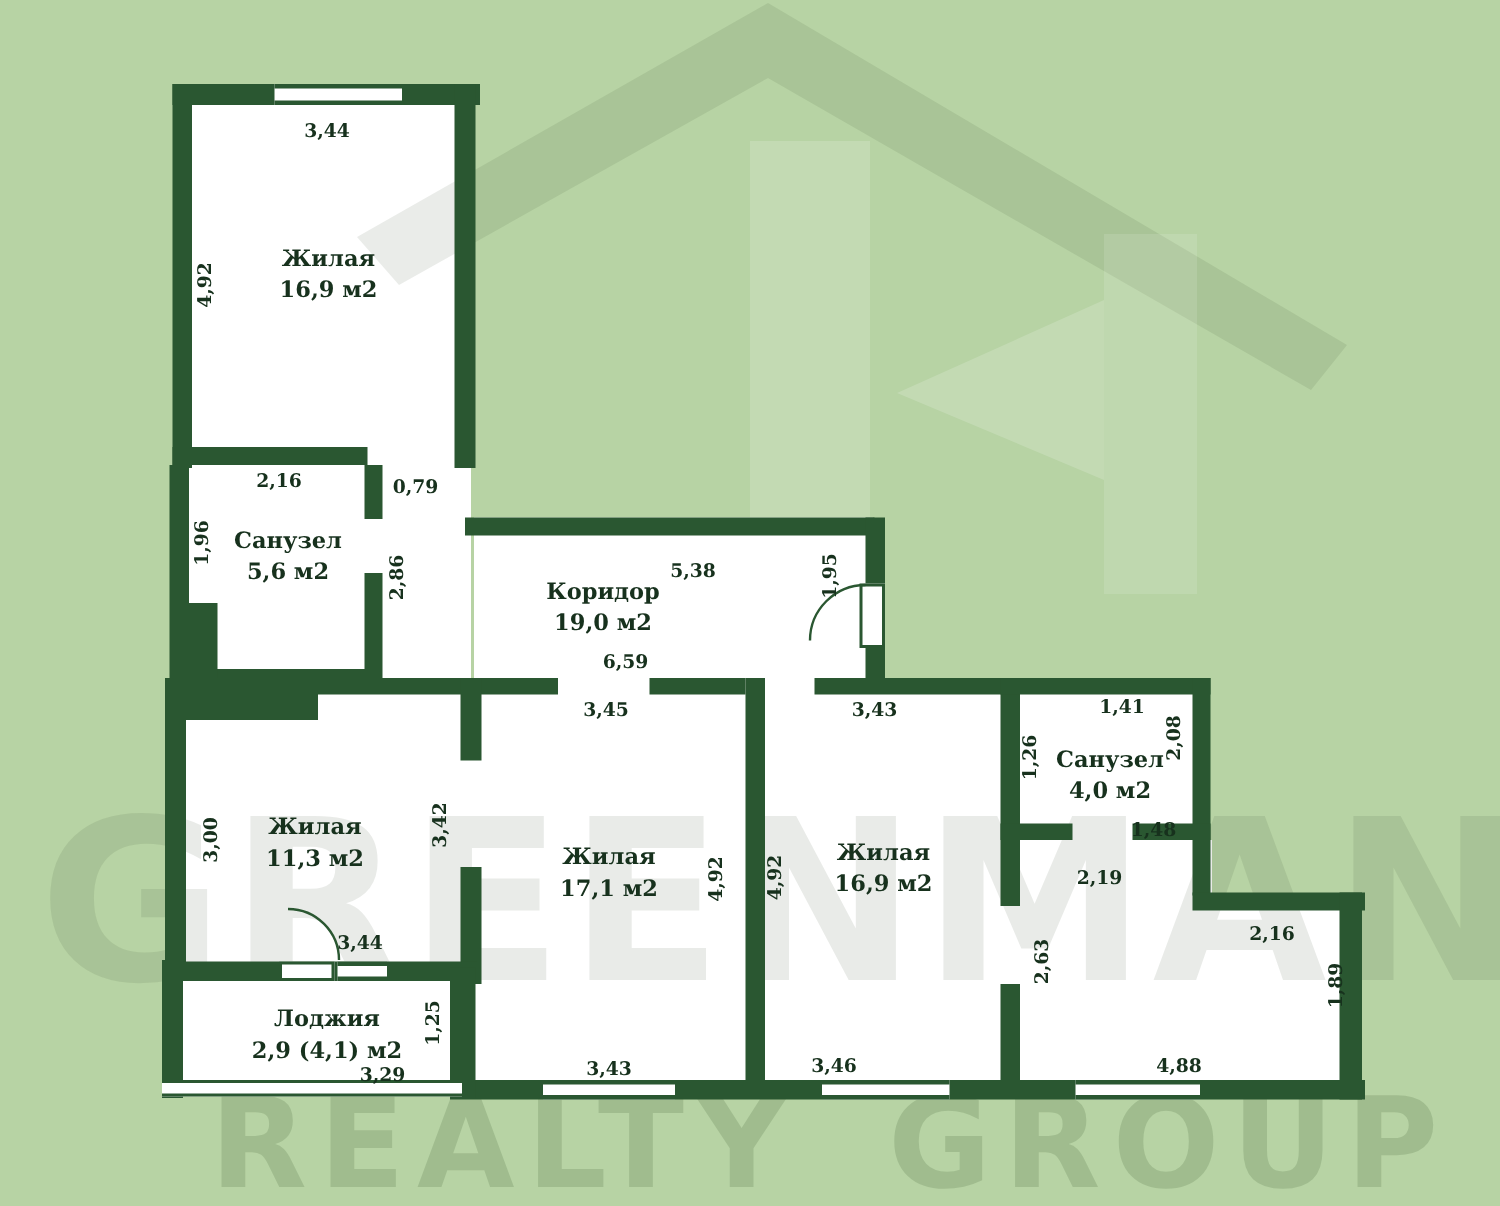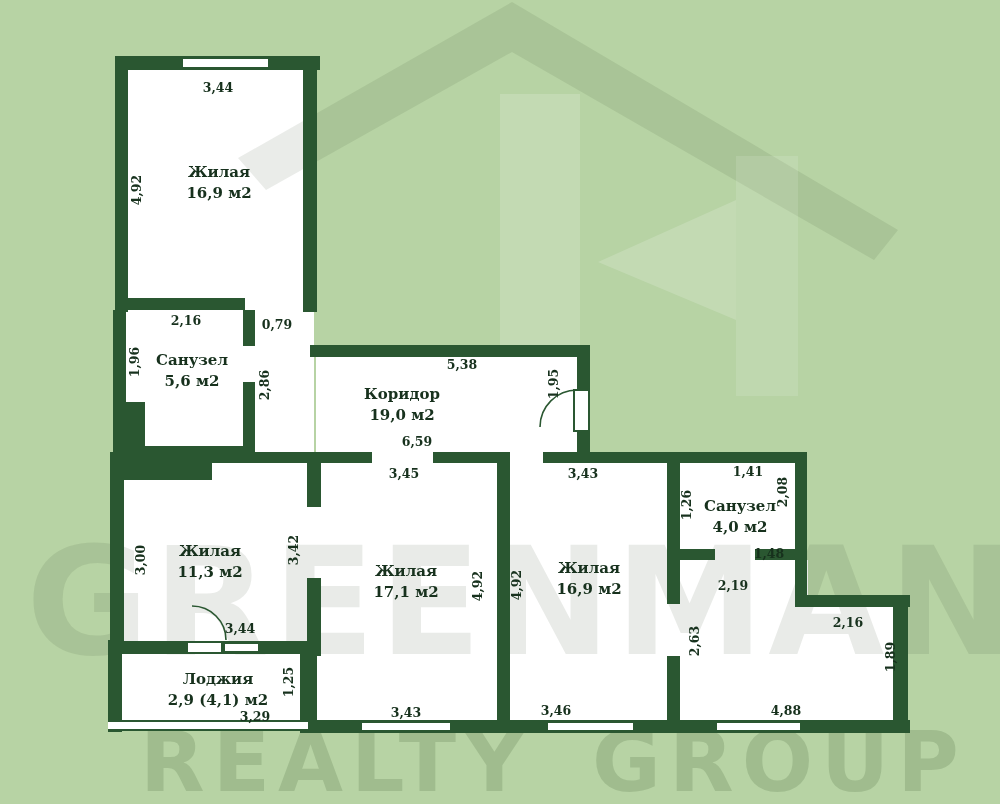--- a/index.html
+++ b/index.html
@@ -136,21 +136,21 @@
       <div class="room-label" style="left: 218px; top: 690px;">
         <div>Лоджия</div>
         <div>2,9 (4,1) м2</div>
       </div>
       <span class="dim" style="left: 218px; top: 87px;">3,44</span>
       <span class="dim rot" style="left: 136px; top: 190px;">4,92</span>
       <span class="dim" style="left: 186px; top: 320px;">2,16</span>
       <span class="dim rot" style="left: 134px; top: 362px;">1,96</span>
       <span class="dim" style="left: 277px; top: 324px;">0,79</span>
       <span class="dim rot" style="left: 264px; top: 385px;">2,86</span>
-      <span class="dim" style="left: 462px; top: 364px;">5,38</span>
+      <span class="dim" style="left: 462px; top: 380px;">5,38</span>
       <span class="dim rot" style="left: 553px; top: 384px;">1,95</span>
       <span class="dim" style="left: 417px; top: 441px;">6,59</span>
       <span class="dim" style="left: 404px; top: 473px;">3,45</span>
       <span class="dim" style="left: 583px; top: 473px;">3,43</span>
       <span class="dim rot" style="left: 140px; top: 560px;">3,00</span>
       <span class="dim rot" style="left: 293px; top: 550px;">3,42</span>
       <span class="dim rot" style="left: 477px; top: 586px;">4,92</span>
       <span class="dim rot" style="left: 516px; top: 585px;">4,92</span>
       <span class="dim" style="left: 240px; top: 628px;">3,44</span>
       <span class="dim rot" style="left: 288px; top: 682px;">1,25</span>

